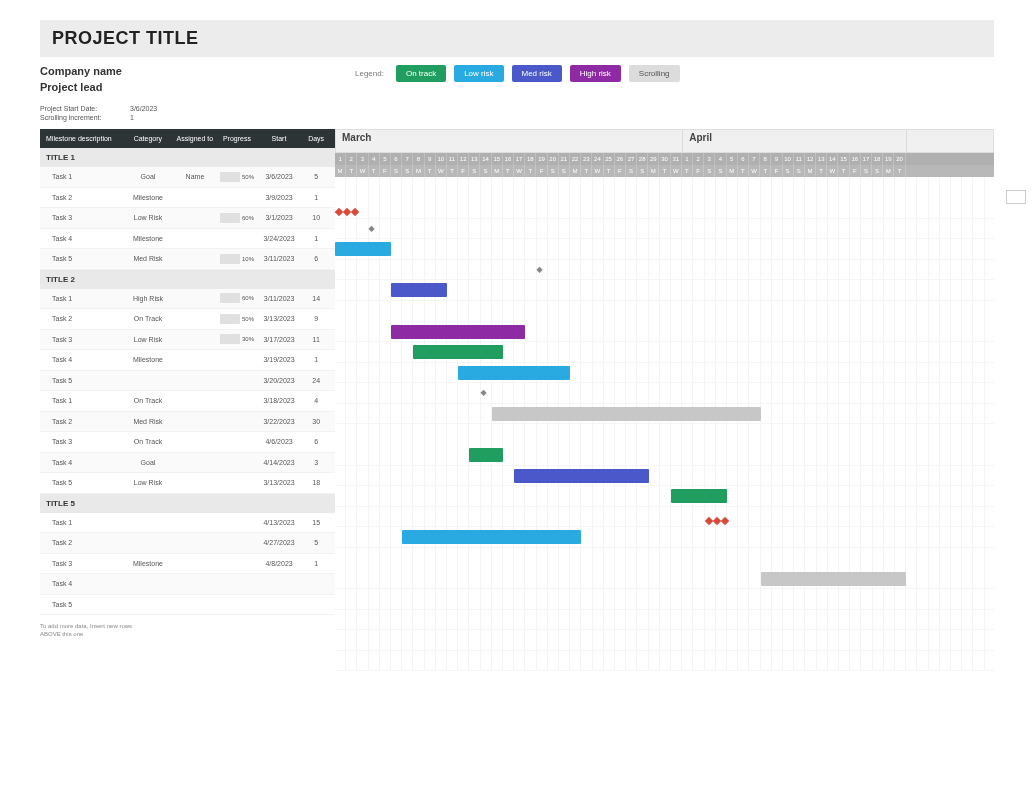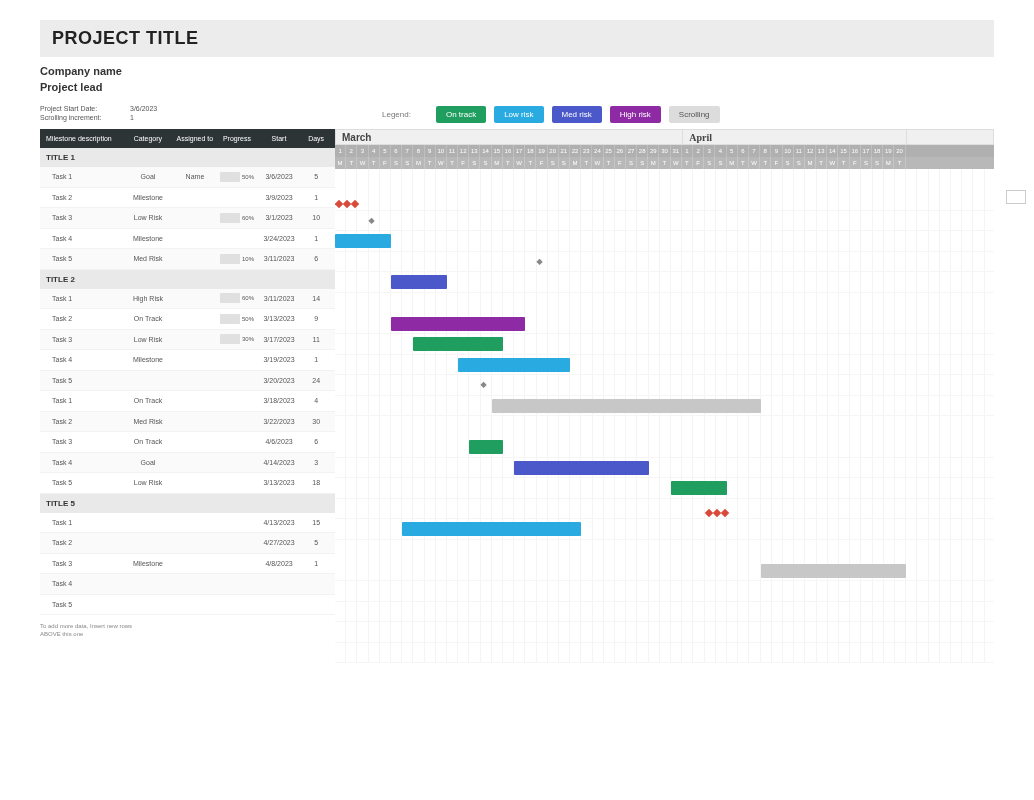--- a/index.html
+++ b/index.html
@@ -1,29 +1,29 @@
 <!DOCTYPE html>
 <html><head>
 <meta charset="utf-8">
 <style>
   * { box-sizing: border-box; margin: 0; padding: 0; }
   body { font-family: Arial, Helvetica, sans-serif; background: #fff; color: #333; font-size: 10px; width: 1034px; }
   .page { padding: 20px 40px; }
   .title-bar { background: #ececec; padding: 8px 12px; margin-bottom: 8px; }
   .title-bar h1 { font-size: 18px; font-weight: 700; letter-spacing: 0.5px; color: #222; }
 
-  .meta-row { display: flex; align-items: flex-end; gap: 31px; margin-bottom: 6px; }
+  .meta-row { display: flex; align-items: flex-start; gap: 4px; margin-bottom: 6px; }
   .meta-left { width: 295px; }
   .meta-left .company { font-size: 11px; font-weight: 600; margin-bottom: 4px; }
   .meta-left .lead { font-size: 11px; font-weight: 600; margin-bottom: 12px; }
   .meta-left .kv { font-size: 7px; color: #555; display: flex; gap: 20px; margin-bottom: 2px; }
   .meta-left .kv .k { width: 70px; }
 
   .legend-wrap { display: flex; align-items: center; gap: 8px; font-size: 8px; }
-  .legend-label { color: #777; margin-right: 17px; padding-left: 16px; }
+  .legend-label { color: #777; margin-right: 4px; padding-left: 16px; }
   .chip { padding: 4px 10px; border-radius: 2px; color: #fff; font-size: 8px; }
   .chip.ontrack { background: #1f9e5f; }
   .chip.lowrisk { background: #29abe2; }
   .chip.medrisk { background: #4a58c9; }
   .chip.highrisk { background: #8e2aa3; }
   .chip.unassigned { background: #dcdcdc; color: #555; }
 
   .content { display: flex; margin-top: 6px; }
   .left-col { width: 295px; flex-shrink: 0; }
   .right-col { flex: 1; overflow: hidden; }
@@ -44,21 +44,21 @@
   .trow .c-desc { padding-left: 8px; }
   .prog-cell { display: flex; align-items: center; gap: 2px; justify-content: center; }
   .prog-bar { width: 20px; height: 10px; background: #e0e0e0; position: relative; border-radius:1px; overflow:hidden;}
   .prog-fill { height: 100%; background: #1f9e5f; }
   .prog-txt { font-size: 6px; }
 
   .footnote { font-size: 6px; color: #888; margin-top: 8px; width: 110px; line-height: 1.3; }
 
   
   .timeline-head { }
-  .month-row { display: flex; background: #f0f0f0; border: 1px solid #ddd; height: 16px; font-size: 10px; font-weight: 600; color: #444; }
+  .month-row { display: flex; background: #f0f0f0; border: 1px solid #ddd; height: 24px; font-size: 10px; font-weight: 600; color: #444; }
   .month-row > div { border-right: 1px solid #ddd; padding: 2px 6px; }
   .days-row, .wkday-row { display: flex; background: #b0b0b0; color: #fff; font-size: 6px; }
   .wkday-row { background: #b8b8b8; }
   .dcell { width: 11.2px; flex-shrink: 0; text-align: center; height: 12px; line-height: 12px; border-right: 1px solid rgba(255,255,255,0.2); overflow:hidden; }
   .chart-body { position: relative; background: repeating-linear-gradient(to right, #fff 0, #fff 10.2px, #f4f4f4 10.2px, #f4f4f4 11.2px); }
   .chart-row { height: 20.5px; border-bottom: 1px solid #f6f6f6; position: relative; }
   .chart-sec { height: 21px; background: transparent; }
   .bar { position: absolute; top: 3px; height: 14px; border-radius: 1px; }
   .bar.ontrack { background: #1f9e5f; }
   .bar.lowrisk { background: #29abe2; }
@@ -309,21 +309,21 @@
             <div class="c-days"></div>
           </div>
         </div>
       <div class="footnote">To add more data, Insert new rows ABOVE this one</div>
     </div>
 
     <div class="right-col">
       <div class="timeline-head">
         <div class="month-row" id="month-row">
             <div style="width: 347.2px;">March</div>
-            <div style="width: 224px; font-family: Liberation Serif, serif;">April</div>
+            <div style="width: 224px;">April</div>
           </div>
         <div class="days-row" id="days-row">
             <div class="dcell">1</div>
             <div class="dcell">2</div>
             <div class="dcell">3</div>
             <div class="dcell">4</div>
             <div class="dcell">5</div>
             <div class="dcell">6</div>
             <div class="dcell">7</div>
             <div class="dcell">8</div>

